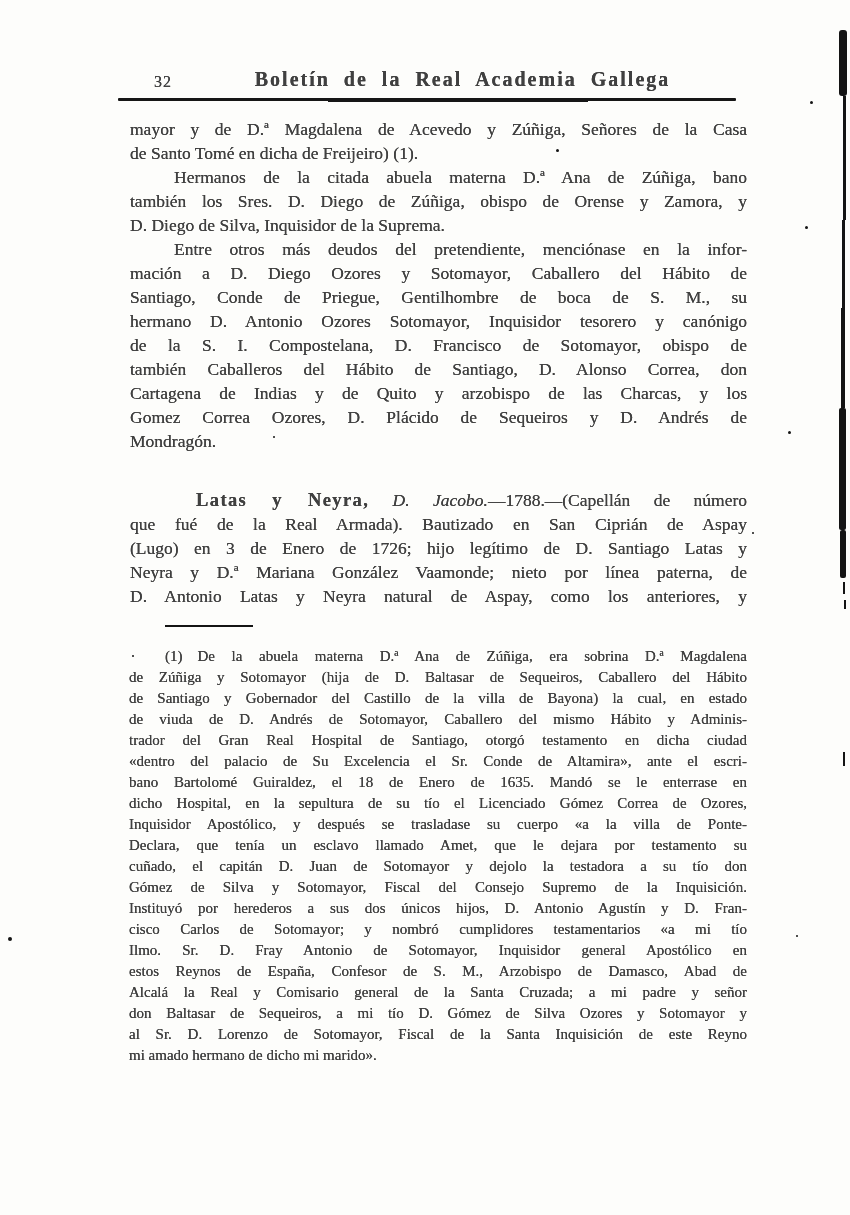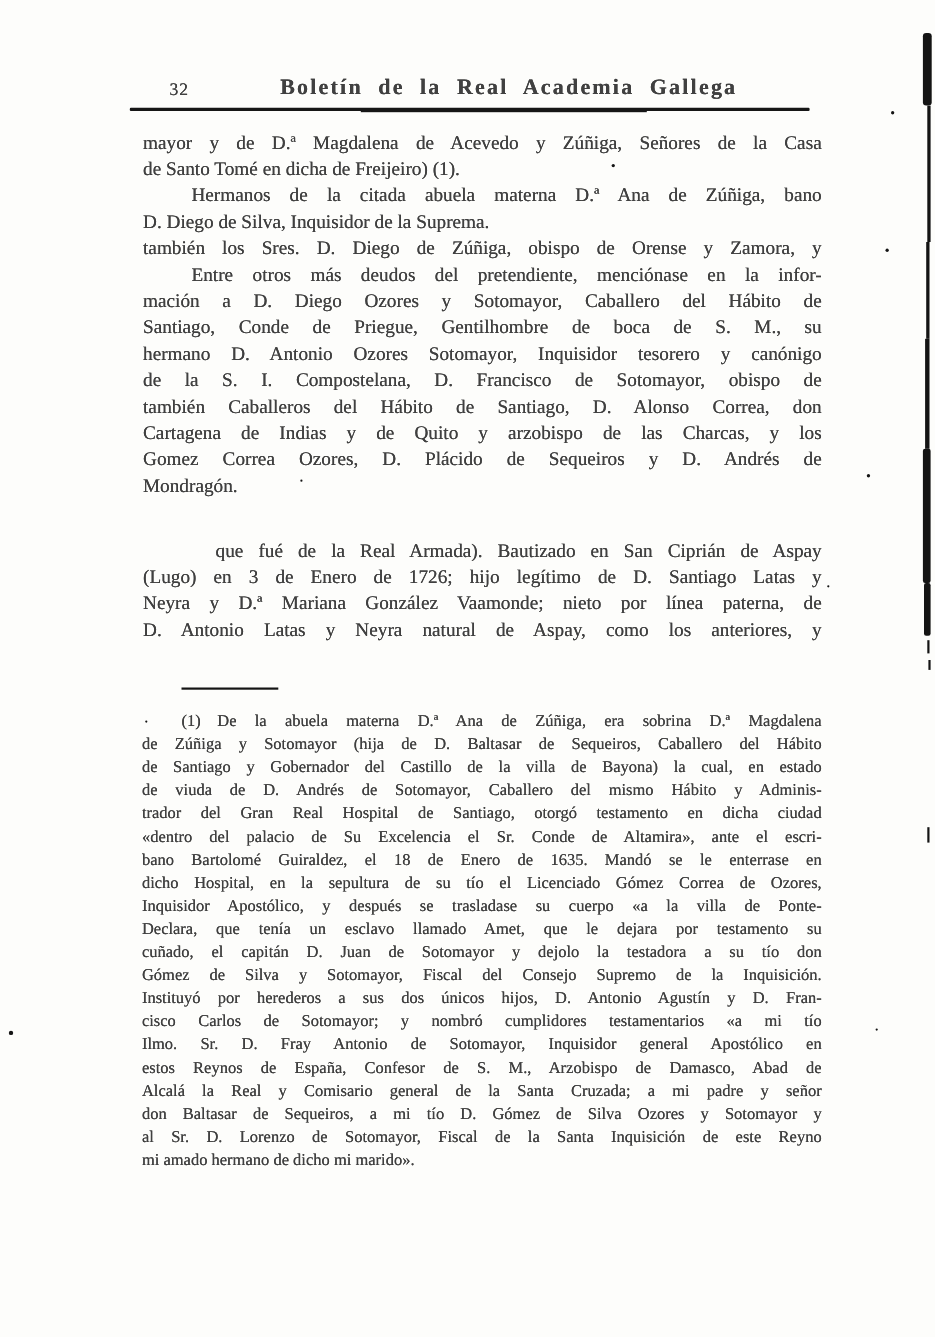--- a/index.html
+++ b/index.html
@@ -98,35 +98,36 @@
   </div>
   <div class="header-rule"></div>
 
   <div class="body-text" id="body-text">
       <div class="para p-continuation">
         <div class="line">mayor y de D.ª Magdalena de Acevedo y Zúñiga, Señores de la Casa</div>
         <div class="line last">de Santo Tomé en dicha de Freijeiro) (1).</div>
       </div>
       <div class="para p-normal">
         <div class="line">Hermanos de la citada abuela materna D.ª Ana de Zúñiga, bano</div>
+        <div class="line">también los Sres. D. Diego de Zúñiga, obispo de Orense y Zamora, y</div>
         <div class="line last">D. Diego de Silva, Inquisidor de la Suprema.</div>
-        <div class="line">también los Sres. D. Diego de Zúñiga, obispo de Orense y Zamora, y</div>
       </div>
       <div class="para p-normal">
         <div class="line">Entre otros más deudos del pretendiente, menciónase en la infor-</div>
         <div class="line">mación a D. Diego Ozores y Sotomayor, Caballero del Hábito de</div>
         <div class="line">Santiago, Conde de Priegue, Gentilhombre de boca de S. M., su</div>
         <div class="line">hermano D. Antonio Ozores Sotomayor, Inquisidor tesorero y canónigo</div>
         <div class="line">de la S. I. Compostelana, D. Francisco de Sotomayor, obispo de</div>
         <div class="line">también Caballeros del Hábito de Santiago, D. Alonso Correa, don</div>
         <div class="line">Cartagena de Indias y de Quito y arzobispo de las Charcas, y los</div>
         <div class="line">Gomez Correa Ozores, D. Plácido de Sequeiros y D. Andrés de</div>
         <div class="line last">Mondragón.</div>
       </div>
       <div class="para p-entry">
+        <div class="line"><span class="seg-b">Latas y Neyra,</span><span class="seg-i"> D. Jacobo.</span><span>—1788.—(Capellán de número</span></div>
         <div class="line">que fué de la Real Armada). Bautizado en San Ciprián de Aspay</div>
         <div class="line">(Lugo) en 3 de Enero de 1726; hijo legítimo de D. Santiago Latas y</div>
         <div class="line">Neyra y D.ª Mariana González Vaamonde; nieto por línea paterna, de</div>
         <div class="line">D. Antonio Latas y Neyra natural de Aspay, como los anteriores, y</div>
       </div>
     </div>
 
   <div class="footnote-rule"></div>
   <div class="footnote" id="footnote">
       <div class="line">(1)  De la abuela materna D.ª Ana de Zúñiga, era sobrina D.ª Magdalena</div>

